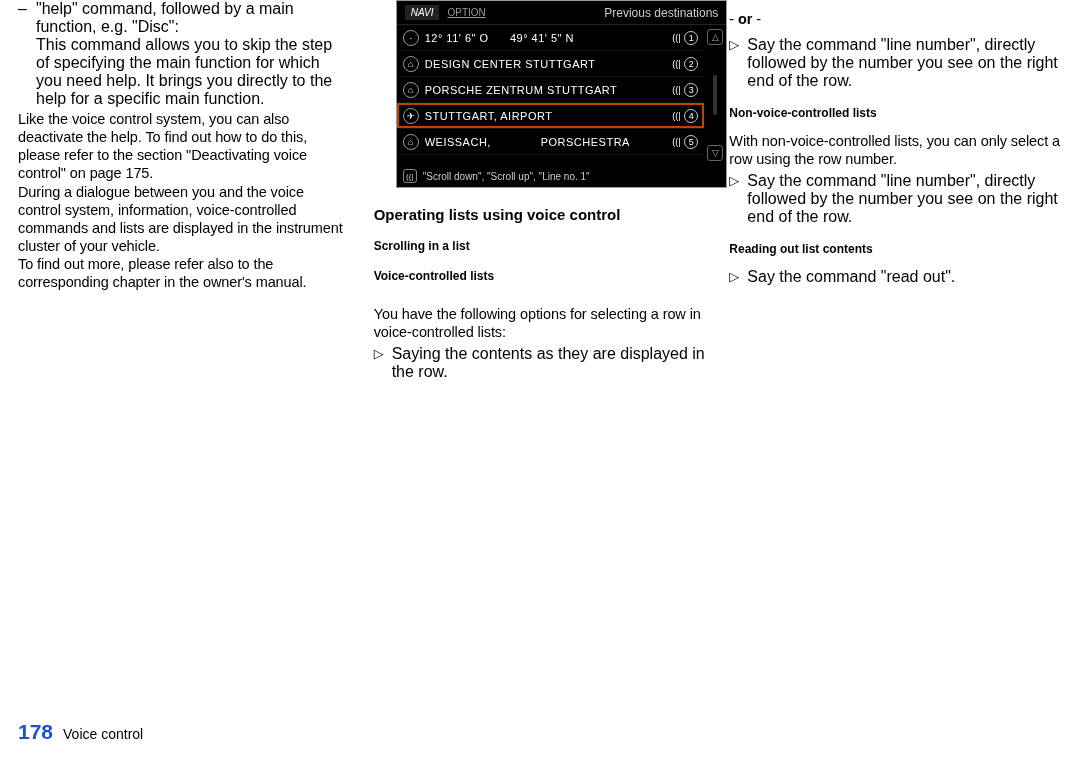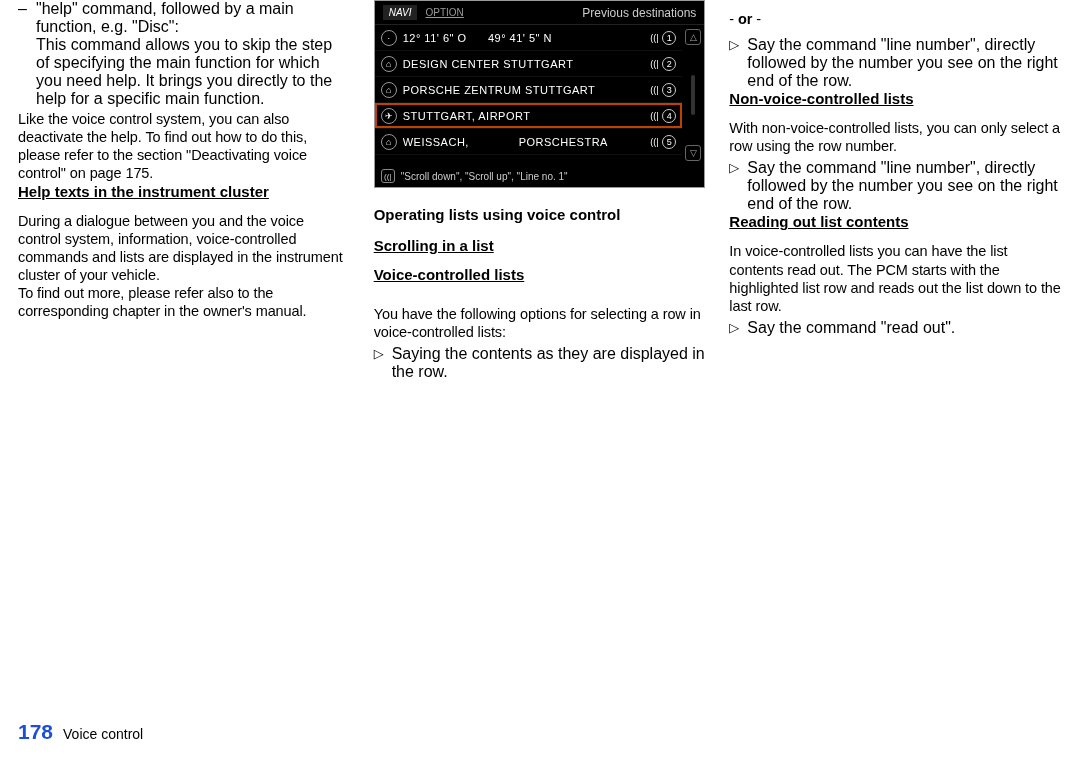--- a/index.html
+++ b/index.html
@@ -9,28 +9,28 @@
   .col { flex: 1 1 0; }
   .col1 { max-width: 340px; }
   .col2 { max-width: 355px; }
   .col3 { max-width: 340px; }
   p, li { font-size: 14.5px; line-height: 1.25; letter-spacing: -0.1px; }
   .li-dash { display:flex; }
   .li-dash .bullet { width: 18px; flex:none; }
   .li-tri { display:flex; margin-top:4px; }
   .li-tri .bullet { width: 18px; flex:none; font-size:13px; padding-top:1px; }
   h2 { font-size: 15px; font-weight: bold; margin-top:18px; margin-bottom:14px; }
-  h3 { font-size: 15px; font-weight: bold; margin-top:0; margin-bottom:12px;text-decoration:underline; }
+  h3 { font-size: 12px; font-weight: bold; margin-top:16px; margin-bottom:12px; }
   .para { margin-bottom: 0px; }
   .gap { height: 10px; }
   .footer { position:absolute; left:18px; bottom:14px; display:flex; align-items:baseline; gap:10px; }
   .footer .pn { font-size:21px; font-weight:bold; color:#1d4ed8; }
   .footer .ft { font-size:14px; }
   
-  .shot { width: 100%; background:#000; color:#fff; font-family: Arial, sans-serif; font-size:12px; border:1px solid #999; }
+  .shot { width: 100%; background:#000; color:#fff; font-family: Arial, sans-serif; font-size:12px; border:1px solid #999;margin-left:22px; }
   .shot-top { display:flex; align-items:center; padding:4px 8px; font-size:11px; border-bottom:1px solid #222; }
   .shot-top .navi { background:#222; padding:2px 6px; margin-right:4px; font-style:italic; font-size:10px; }
   .shot-top .opt { color:#999; font-size:10px; margin-left:4px;text-decoration:underline; }
   .shot-top .pd { margin-left:auto; color:#ccc; font-size:12px; }
   .shot-row { display:flex; align-items:center; height:26px; padding:0 6px; border-bottom:1px solid #111; }
   .shot-row.sel { box-shadow: inset 0 0 0 2px #c04000; }
   .ico { width:16px; height:16px; border-radius:50%; border:1px solid #999; display:flex; align-items:center; justify-content:center; font-size:9px; margin-right:6px; flex:none; }
   .lbl { flex:1; letter-spacing:0.5px; font-size:11px; white-space:nowrap; overflow:hidden; }
   .tag { display:flex; align-items:center; gap:3px; }
   .vc { width:10px; text-align:center; font-size:9px; }
@@ -51,21 +51,20 @@
 <div class="page">
   <div class="cols">
 
     <div class="col col1">
       <div class="li-dash">
         <div class="bullet">–</div>
         <div><span style="white-space:pre-line">"help" command, followed by a main function, e.g. "Disc":
 This command allows you to skip the step of specifying the main function for which you need help. It brings you directly to the help for a specific main function.</span></div>
       </div>
       <p class="para" style="margin-top:2px;">Like the voice control system, you can also deactivate the help. To find out how to do this, please refer to the section "Deactivating voice control" on page 175.</p>
-      <h3>Help texts in the instrument cluster</h3>
       <p class="para" style="white-space:pre-line">During a dialogue between you and the voice control system, information, voice-controlled commands and lists are displayed in the instrument cluster of your vehicle.
 To find out more, please refer also to the corresponding chapter in the owner's manual.</p>
     </div>
 
     <div class="col col2">
 
       <div class="shot">
         <div class="shot-top">
           <span class="navi">NAVI</span>
           <span class="opt">OPTION</span>
@@ -143,21 +142,20 @@
         <div class="bullet">▷</div>
         <div>Say the command "line number", directly followed by the number you see on the right end of the row.</div>
       </div>
       <h3>Non-voice-controlled lists</h3>
       <p>With non-voice-controlled lists, you can only select a row using the row number.</p>
       <div class="li-tri">
         <div class="bullet">▷</div>
         <div>Say the command "line number", directly followed by the number you see on the right end of the row.</div>
       </div>
       <h3>Reading out list contents</h3>
-      <p>In voice-controlled lists you can have the list contents read out. The PCM starts with the highlighted list row and reads out the list down to the last row.</p>
       <div class="li-tri">
         <div class="bullet">▷</div>
         <div>Say the command "read out".</div>
       </div>
     </div>
 
   </div>
 
   <div class="footer">
     <span class="pn">178</span>

